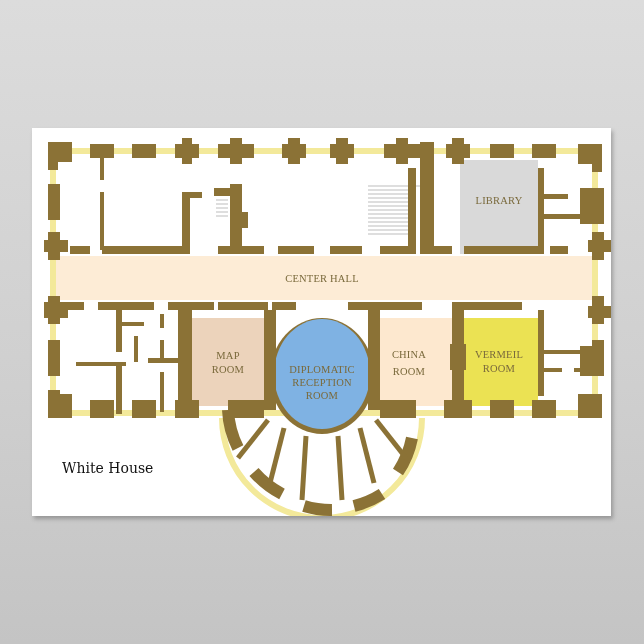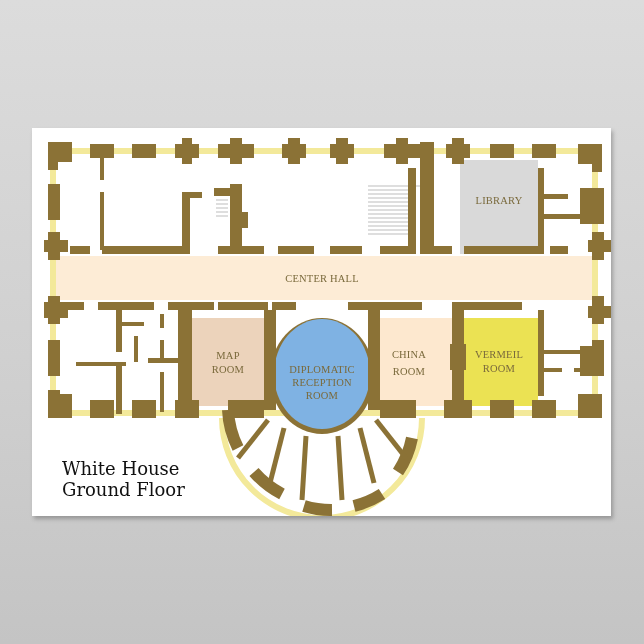--- a/index.html
+++ b/index.html
@@ -1,20 +1,20 @@
 <!DOCTYPE html>
 <html><head>
 <meta charset="utf-8">
 <style>
   html,body{margin:0;padding:0;}
   body{width:644px;height:644px;background:linear-gradient(180deg,#dcdcdc 0%,#cfcfcf 60%,#c4c4c4 100%);position:relative;overflow:hidden;font-family:"DejaVu Serif",serif;}
   .poster{position:absolute;left:32px;top:128px;width:579px;height:388px;background:#ffffff;box-shadow:2px 3px 4px rgba(0,0,0,0.25);}
   svg{position:absolute;left:0;top:0;}
   .room-label{font-family:"Liberation Serif",serif;font-size:10.5px;fill:#7a6a3c;text-anchor:middle;letter-spacing:0.2px;}
-  .caption{position:absolute;left:30px;top:330px;font-family:"DejaVu Serif",serif;font-size:18px;line-height:21px;color:#111;}
+  .caption{position:absolute;left:30px;top:330px;font-family:"DejaVu Serif",serif;font-size:14px;line-height:21px;color:#111;}
 </style>
 </head>
 <body>
 
 <div class="poster">
   <svg width="579" height="388" viewBox="0 0 579 388">
 
     <g fill="#f3e99a">
       <rect x="18" y="20" width="548" height="6"></rect>
       <rect x="18" y="282" width="548" height="6"></rect>
@@ -183,15 +183,14 @@
     <text class="room-label" x="290" y="258">RECEPTION</text>
     <text class="room-label" x="290" y="271">ROOM</text>
     <text class="room-label" x="377" y="230">CHINA</text>
     <text class="room-label" x="377" y="247">ROOM</text>
     <text class="room-label" x="467" y="230">VERMEIL</text>
     <text class="room-label" x="467" y="244">ROOM</text>
   </svg>
 
   <div class="caption">
     <div>White House</div>
-    <div>Ground Floor</div>
   </div>
 </div>
 
 </body></html>

